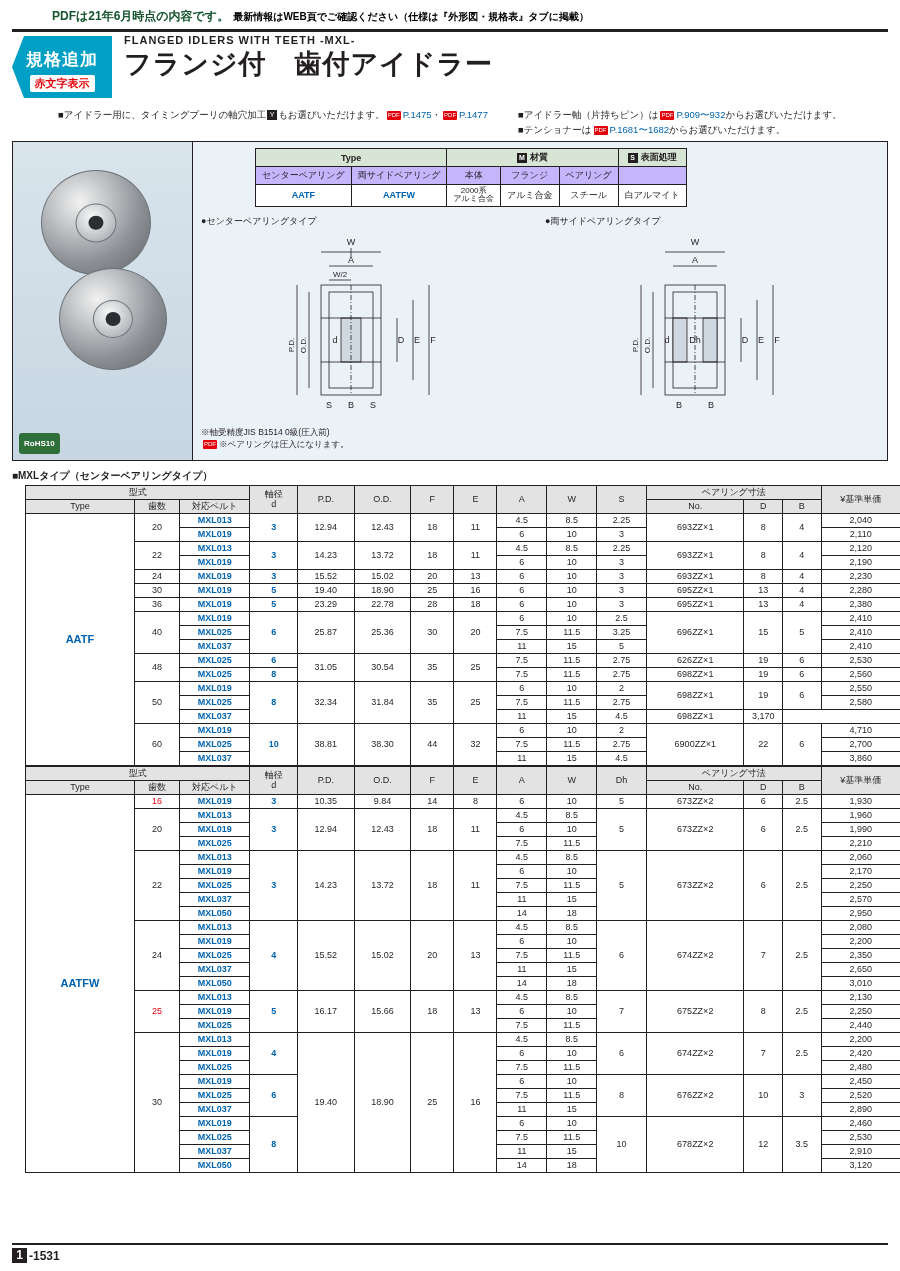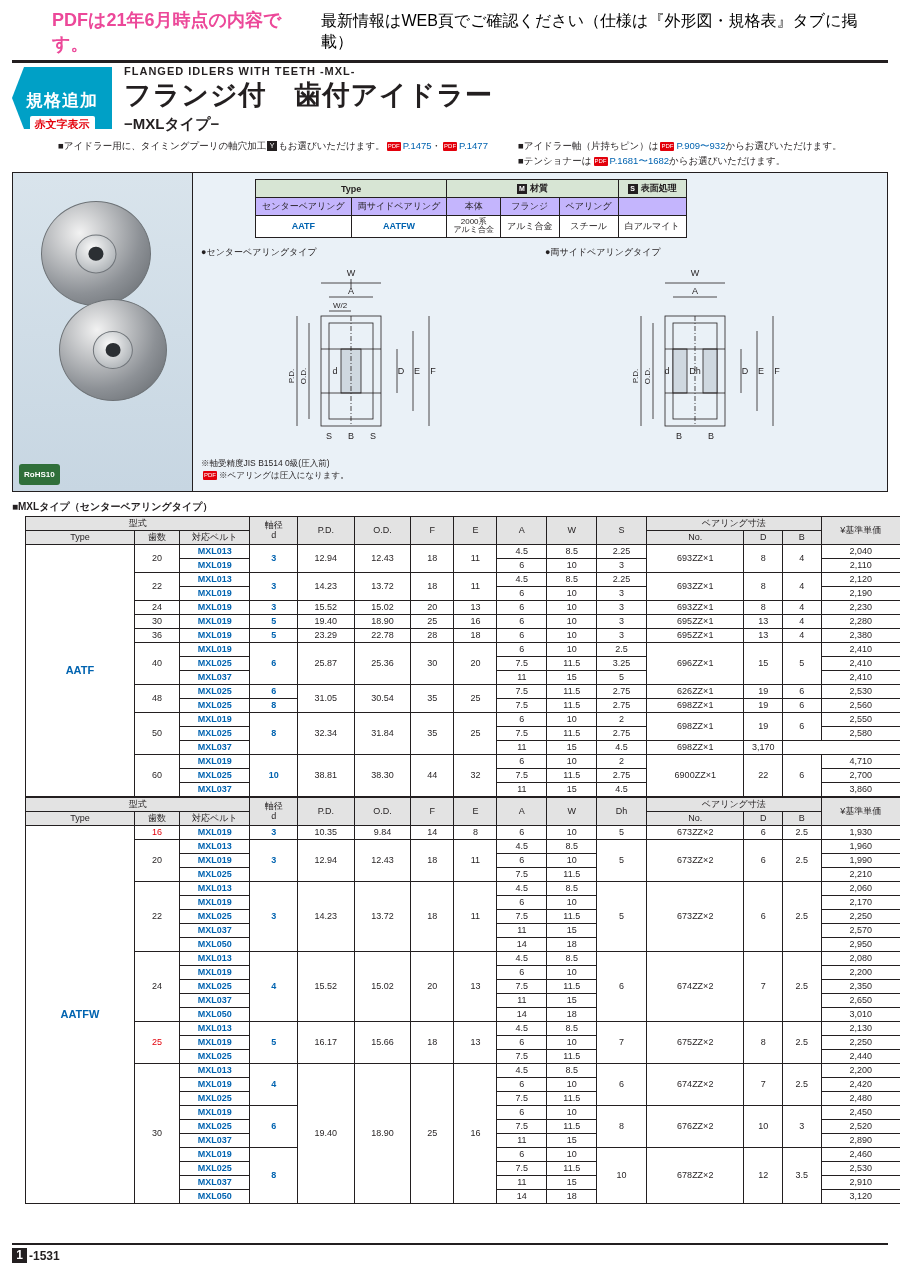--- a/index.html
+++ b/index.html
@@ -10,32 +10,32 @@
     font-family:"Liberation Sans", sans-serif;
     font-size:9px;
     color:#231f20;
     position:relative;
     overflow:hidden;
   }
   .page { position:relative; width:900px; height:1271px; padding:6px 12px; }
 
   
   .notice { display:flex; align-items:baseline; gap:4px; padding:2px 0 4px 40px; }
-  .notice .red { color:#ec4899; font-weight:bold; font-size:18px; }
-  .notice .blk { color:#000; font-size:16px; }
+  .notice .red { color:#14532d; font-weight:bold; font-size:12px; }
+  .notice .blk { color:#000; font-size:10px;font-weight:bold; }
 
   
   .headband { position:relative; height:78px; border-top:3px solid #231f20; }
   .badge {
     position:absolute; left:0; top:4px; width:100px; height:62px;
     background:#00a0c6;
     clip-path:polygon(12% 0,100% 0,100% 100%,12% 100%,0 50%);
     color:#fff; text-align:center;
   }
-  .badge .b1 { font-size:17px; font-weight:bold; letter-spacing:1px; padding-top:22px; }
+  .badge .b1 { font-size:17px; font-weight:bold; letter-spacing:1px; padding-top:12px; }
   .badge .b2 {
     display:inline-block; margin-top:4px; background:#fff; color:#e3000b;
     font-size:11px; font-weight:bold; padding:1px 5px; border-radius:2px;
   }
   .titles { position:absolute; left:112px; top:2px; }
   .titles .eng { font-size:11px; font-weight:bold; letter-spacing:1px; color:#231f20; }
   .titles .jp  { font-size:27px; font-weight:bold; letter-spacing:1px; margin-top:0; }
   .titles .sub { font-size:15px; font-weight:bold; margin-top:2px; }
 
   
@@ -133,21 +133,20 @@
   </div>
 
   <div class="headband">
     <div class="badge">
       <div class="b1">規格追加</div>
       <div class="b2">赤文字表示</div>
     </div>
     <div class="titles">
       <div class="eng">FLANGED  IDLERS  WITH  TEETH  -MXL-</div>
       <div class="jp">フランジ付　歯付アイドラー</div>
-      <div class="sub">−MXLタイプ−</div>
     </div>
   </div>
 
   <div class="linkrow">
     <div class="col">
       <div class="line">
         ■アイドラー用に、タイミングプーリの軸穴加工<span class="boxY">Y</span>もお選びいただけます。<span class="pdfico">PDF</span><span class="blue">P.1475</span>・<span class="pdfico">PDF</span><span class="blue">P.1477</span>
       </div>
     </div>
     <div class="col">

